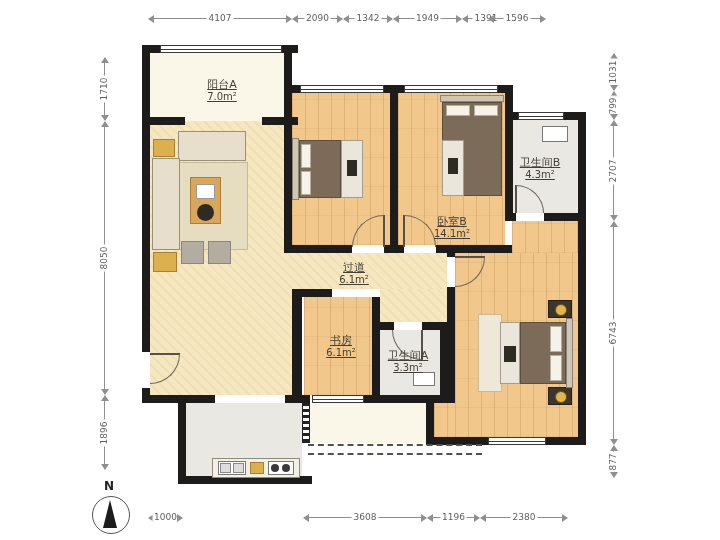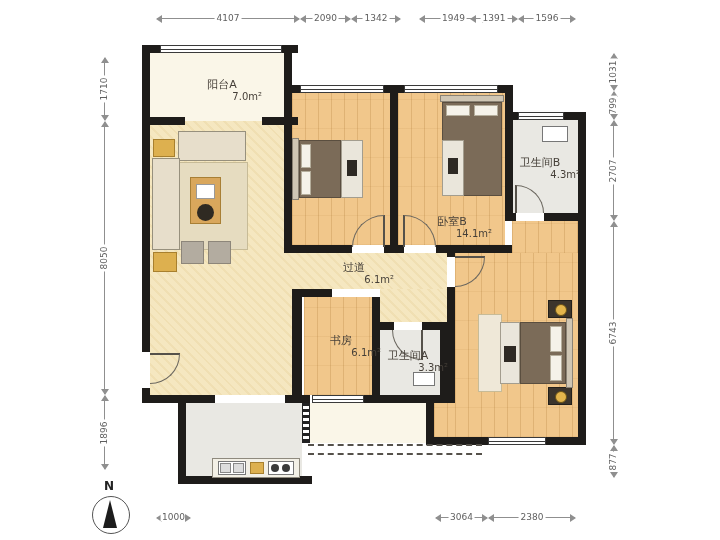--- a/index.html
+++ b/index.html
@@ -34,26 +34,26 @@
   .ott { background:#b3aca0; border:1px solid #8d867a; }
   .bedhead { background:#cfc6b4; border:1px solid #8a8274; }
   .blanket { background:#7b6b58; border:1px solid #5a4e3f; }
   .pillow { background:#f5f2e9; border:1px solid #b5ae9c; }
   .ward { background:#eae6db; border:1px solid #a39d8e; }
   .tv { background:#2e2a24; }
   .nstand { background:#3c352c; border:1px solid #23201b; }
   .lamp { position:absolute; width:10px; height:10px; border-radius:50%; background:#e3b54c; border:1px solid #6b5316; }
   .white-fix { background:#ffffff; border:1px solid #777; }
   
-  .rlabel { position:absolute; text-align:center; color:#453f38; font-size:11px; line-height:1.2; }
-  .rlabel .area { font-size:10px; color:#453f38;text-align:right; }
+  .rlabel { position:absolute; text-align:center; color:#453f38; font-size:11px; line-height:1.2;text-decoration:underline; }
+  .rlabel .area { font-size:10px; color:#453f38; }
   
   .dim { position:absolute; }
   .dim .lbl { position:absolute; left:50%; top:50%; transform:translate(-50%,-50%); background:#fff; padding:0 2px; font-size:9px; color:#5f5f5f; white-space:nowrap; line-height:1; }
-  .dim-h { height:14px;margin-left:8px; }
+  .dim-h { height:14px; }
   .dim-h .ln { position:absolute; left:1px; right:1px; top:7px; border-top:1px solid #8f8f8f; }
   .dim-h::before { content:""; position:absolute; left:0; top:4px; width:0; height:0; border-top:4px solid transparent; border-bottom:4px solid transparent; border-right:6px solid #8f8f8f; }
   .dim-h::after { content:""; position:absolute; right:0; top:4px; width:0; height:0; border-top:4px solid transparent; border-bottom:4px solid transparent; border-left:6px solid #8f8f8f; }
   .dim-v { width:14px; }
   .dim-v .ln { position:absolute; top:1px; bottom:1px; left:7px; border-left:1px solid #8f8f8f; }
   .dim-v::before { content:""; position:absolute; top:0; left:4px; width:0; height:0; border-left:4px solid transparent; border-right:4px solid transparent; border-bottom:6px solid #8f8f8f; }
   .dim-v::after { content:""; position:absolute; bottom:0; left:4px; width:0; height:0; border-left:4px solid transparent; border-right:4px solid transparent; border-top:6px solid #8f8f8f; }
   .dim-v .lbl { transform:translate(-50%,-50%) rotate(-90deg); }
   
   .compass-circle { position:absolute; width:36px; height:36px; border:1px solid #555; border-radius:50%; background:#fff; }
@@ -217,40 +217,44 @@
       <span class="lbl">4107</span>
     </div>
   <div class="dim dim-h" style="left:292px;top:11px;width:51px">
       <span class="ln"></span>
       <span class="lbl">2090</span>
     </div>
   <div class="dim dim-h" style="left:343px;top:11px;width:50px">
       <span class="ln"></span>
       <span class="lbl">1342</span>
     </div>
-  <div class="dim dim-h" style="left:411px;top:11px;width:69px">
+  <div class="dim dim-h" style="left:393px;top:11px;width:69px">
       <span class="ln"></span>
       <span class="lbl">1949</span>
     </div>
   <div class="dim dim-h" style="left:462px;top:11px;width:48px">
       <span class="ln"></span>
       <span class="lbl">1391</span>
     </div>
-  <div class="dim dim-h" style="left:510px;top:11px;width:58px">
+  <div class="dim dim-h" style="left:488px;top:11px;width:58px">
       <span class="ln"></span>
       <span class="lbl">1596</span>
     </div>
 
   <div class="dim dim-h" style="left:148px;top:510px;width:35px">
       <span class="ln"></span>
       <span class="lbl">1000</span>
     </div>
+  <div class="dim dim-h" style="left:303px;top:510px;width:124px">
+      <span class="ln"></span>
+      <span class="lbl">3608</span>
+    </div>
   <div class="dim dim-h" style="left:427px;top:510px;width:53px">
       <span class="ln"></span>
-      <span class="lbl">3064</span>
+      <span class="lbl">1196</span>
     </div>
   <div class="dim dim-h" style="left:480px;top:510px;width:88px">
       <span class="ln"></span>
       <span class="lbl">2380</span>
     </div>
 
   <div class="dim dim-v" style="left:97px;top:57px;height:64px">
       <span class="ln"></span>
       <span class="lbl">1710</span>
     </div>

